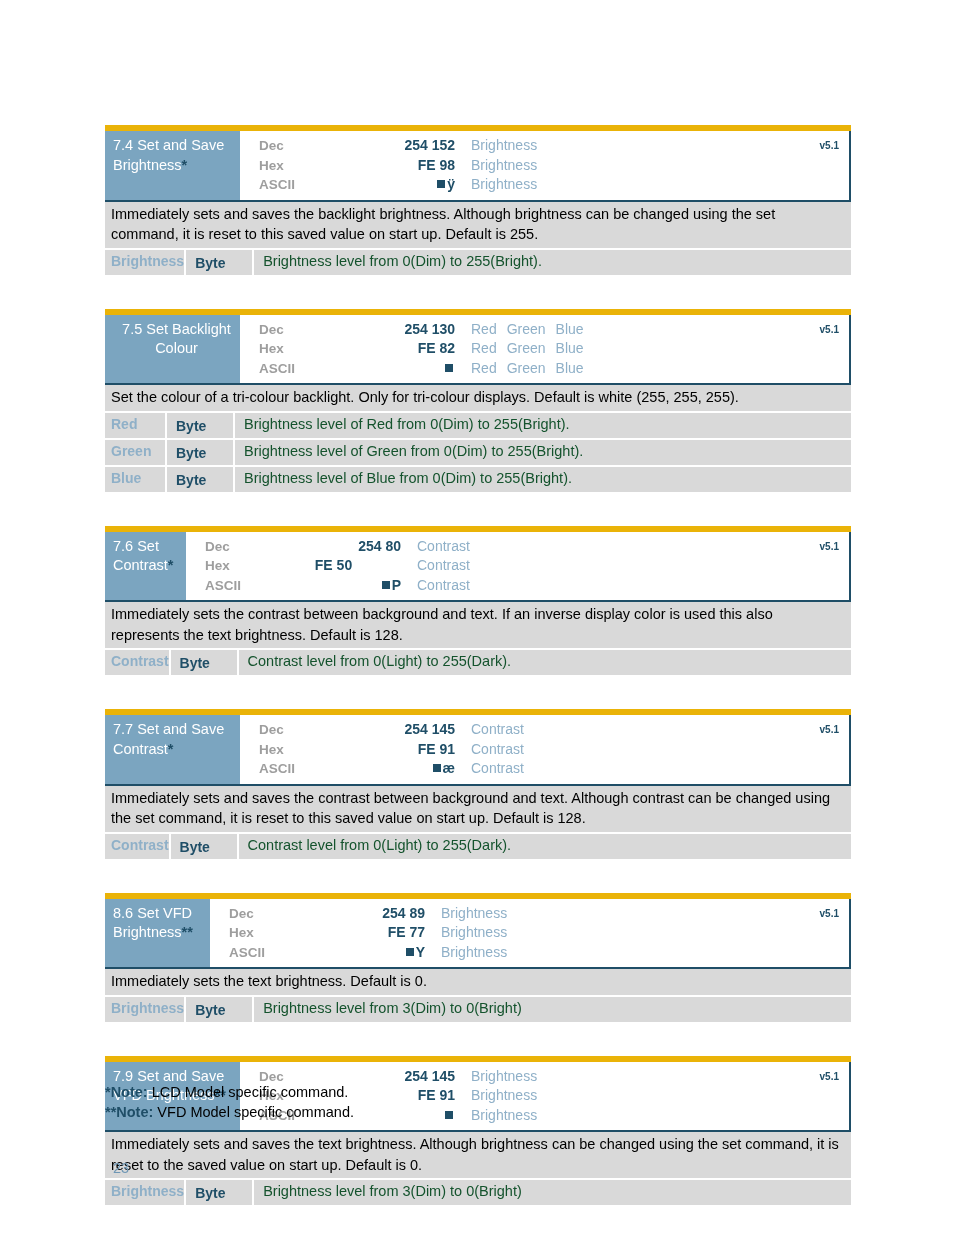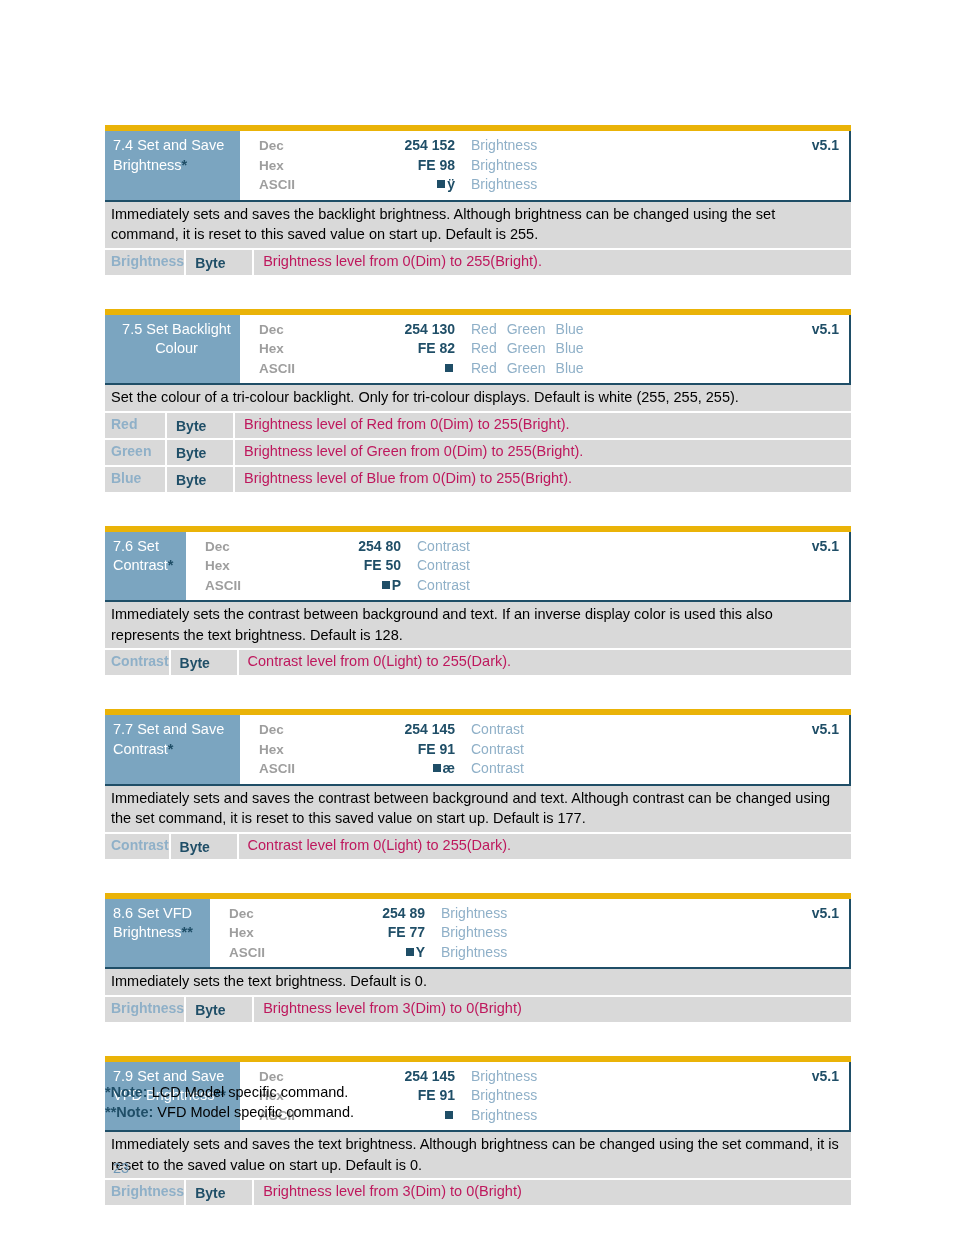--- a/index.html
+++ b/index.html
@@ -97,21 +97,21 @@
     width: 8px; height: 8px;
     background: #1f4e67;
     vertical-align: 1px;
     margin-right: 2px;
   }
   .ver {
     position: absolute;
     right: 10px;
     top: 5px;
     color: #1f4e67;
-    font-size: 14px;
+    font-size: 10px;
     font-weight: bold;
     line-height: 19.5px;
   }
 
   
   .cmd-desc {
     background: #d9d9d9;
     color: #000000;
     font-size: 14.5px;
     line-height: 20.5px;
@@ -142,21 +142,21 @@
     flex: 0 0 68px;
     color: #1f4e67;
     font-size: 14px;
     font-weight: bold;
     padding: 3px 0 1px 9px;
     box-sizing: border-box;
     border-right: 2px solid #ffffff;
   }
   .p-desc {
     flex: 1 1 auto;
-    color: #be185d;
+    color: #14532d;
     font-size: 14.5px;
     padding: 1px 0 1px 9px;
     box-sizing: border-box;
   }
 
   
   .notes {
     margin-top: 4px;
     font-size: 14.5px;
     line-height: 20px;
@@ -257,21 +257,21 @@
             <div><span>Contrast</span><span class="star">*</span></div>
           </div>
           <div class="cmd-rows">
             <div class="cmd-row">
               <div class="rlabel" style="width: 72px;">Dec</div>
               <div class="rvalue" style="width: 135px;">254 80</div>
               <div class="rargs"><span>Contrast</span></div>
             </div>
             <div class="cmd-row">
               <div class="rlabel" style="width: 72px;">Hex</div>
-              <div class="rvalue" style="width: 135px;">FE 50</div>
+              <div class="rvalue" style="width: 135px; text-align: center;">FE 50</div>
               <div class="rargs"><span>Contrast</span></div>
             </div>
             <div class="cmd-row">
               <div class="rlabel" style="width: 72px;">ASCII</div>
               <div class="rvalue" style="width: 135px;"><span class="sq"></span><span>P</span></div>
               <div class="rargs"><span>Contrast</span></div>
             </div>
             <div class="ver">v5.1</div>
           </div>
         </div>
@@ -300,21 +300,21 @@
               <div class="rargs"><span>Contrast</span></div>
             </div>
             <div class="cmd-row">
               <div class="rlabel" style="width: 72px;">ASCII</div>
               <div class="rvalue" style="width: 135px;"><span class="sq"></span><span>æ</span></div>
               <div class="rargs"><span>Contrast</span></div>
             </div>
             <div class="ver">v5.1</div>
           </div>
         </div>
-        <div class="cmd-desc">Immediately sets and saves the contrast between background and text.  Although contrast can be changed using the set command, it is reset to this saved value on start up.  Default is 177.</div>
+        <div class="cmd-desc">Immediately sets and saves the contrast between background and text.  Although contrast can be changed using the set command, it is reset to this saved value on start up.  Default is 128.</div>
         <div class="param-row">
           <div class="p-name">Contrast</div>
           <div class="p-type">Byte</div>
           <div class="p-desc">Contrast level from 0(Light) to 255(Dark).</div>
         </div>
       </div>
       <div class="cmd-block">
         <div class="cmd-header">
           <div class="cmd-name" style="width: 105px;">
             <div>8.6 Set VFD</div>

